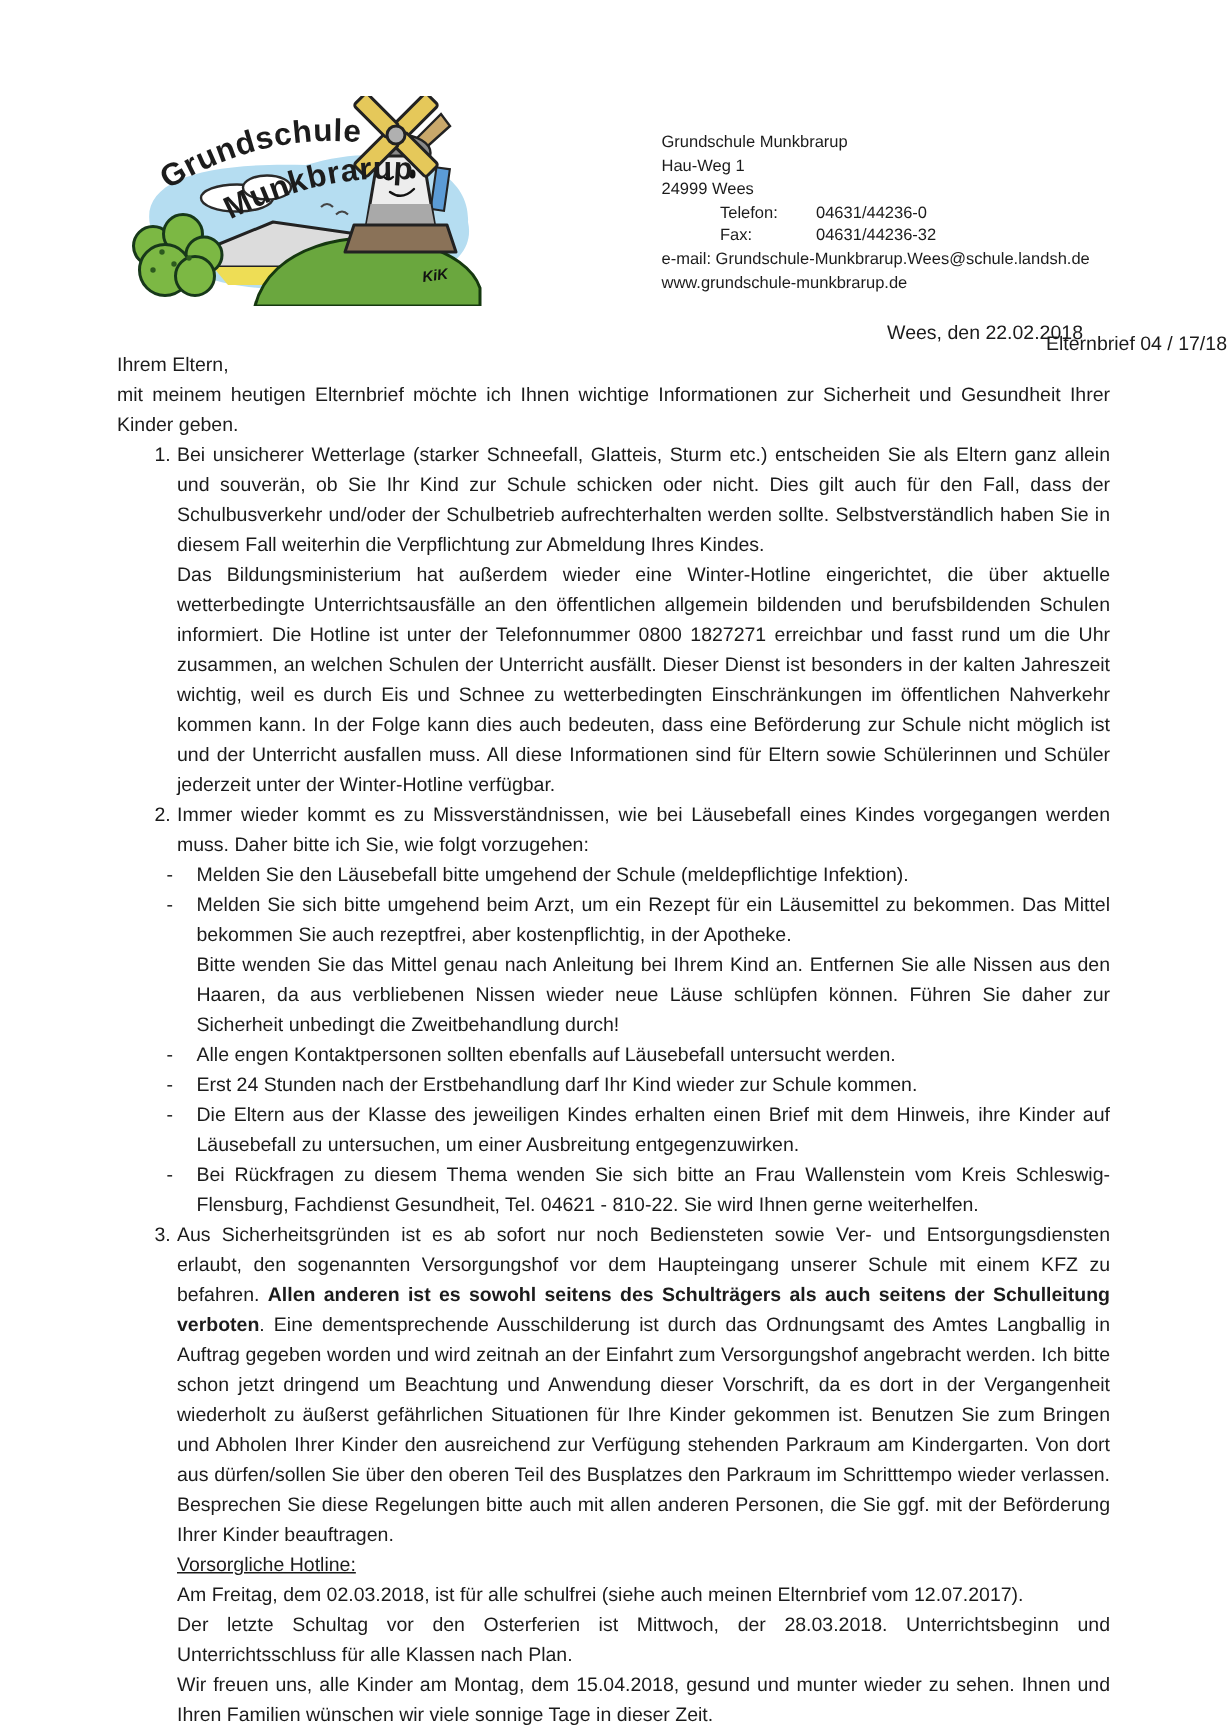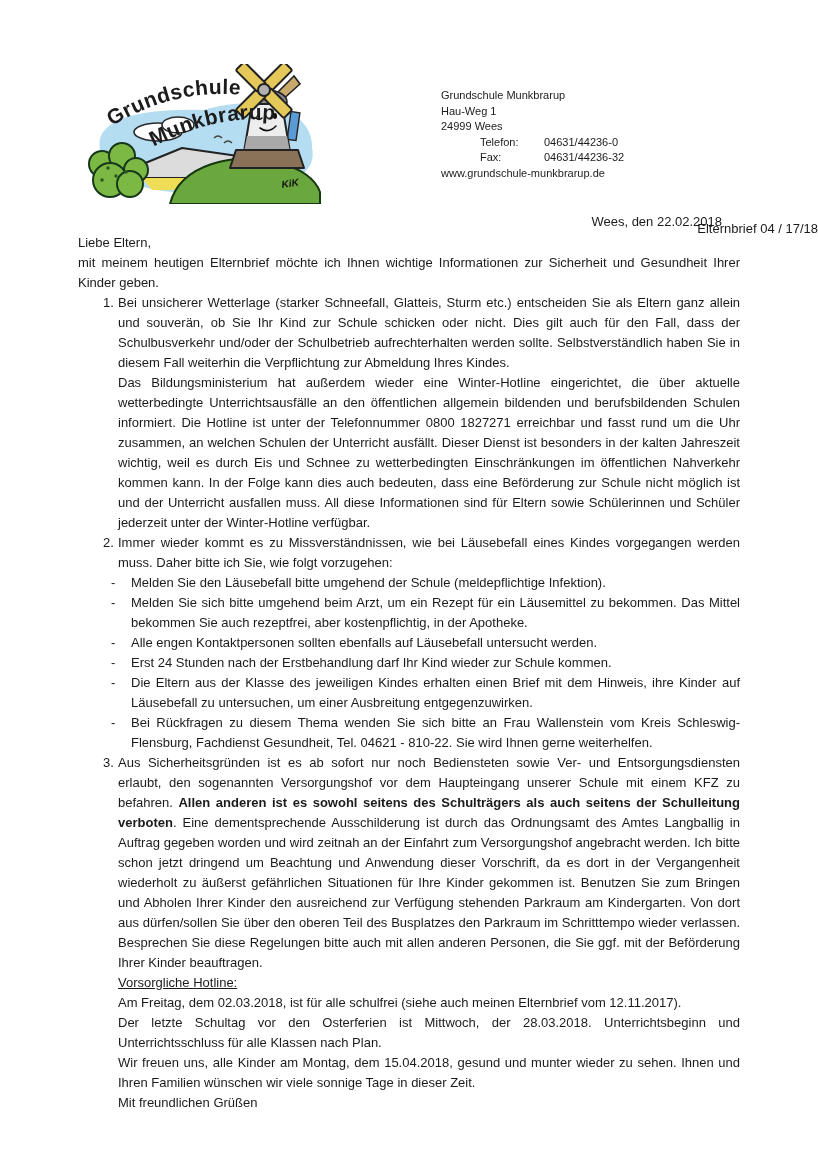--- a/index.html
+++ b/index.html
@@ -123,29 +123,30 @@
       </text>
     </svg>
   </div>
 
   <div class="contact">
     <div>Grundschule Munkbrarup</div>
     <div>Hau-Weg 1</div>
     <div>24999 Wees</div>
     <div><span class="lbl">Telefon:</span><span>04631/44236-0</span></div>
     <div><span class="lbl">Fax:</span><span>04631/44236-32</span></div>
+    <div><span>e-mail:</span> <span>Grundschule-Munkbrarup.Wees@schule.landsh.de</span></div>
     <div>www.grundschule-munkbrarup.de</div>
   </div>
 
   <div class="dateline">Wees, den 22.02.2018</div>
 
   <div class="title">Elternbrief 04 / 17/18</div>
 
   <div class="content">
-    <p>Liebe Eltern,</p>
+    <p>Ihrem Eltern,</p>
     <p>mit meinem heutigen Elternbrief möchte ich Ihnen wichtige Informationen zur Sicherheit und Gesundheit Ihrer Kinder geben.</p>
 
     <div class="item">
       <div class="num">1.</div>
       <div class="itext">
         <p>Bei unsicherer Wetterlage (starker Schneefall, Glatteis, Sturm etc.) entscheiden Sie als Eltern ganz allein und souverän, ob Sie Ihr Kind zur Schule schicken oder nicht. Dies gilt auch für den Fall, dass der Schulbusverkehr und/oder der Schulbetrieb aufrechterhalten werden sollte. Selbstverständlich haben Sie in diesem Fall weiterhin die Verpflichtung zur Abmeldung Ihres Kindes.</p>
         <p>Das Bildungsministerium hat außerdem wieder eine Winter-Hotline eingerichtet, die über aktuelle wetterbedingte Unterrichtsausfälle an den öffentlichen allgemein bildenden und berufsbildenden Schulen informiert. Die Hotline ist unter der Telefonnummer 0800 1827271 erreichbar und fasst rund um die Uhr zusammen, an welchen Schulen der Unterricht ausfällt. Dieser Dienst ist besonders in der kalten Jahreszeit wichtig, weil es durch Eis und Schnee zu wetterbedingten Einschränkungen im öffentlichen Nahverkehr kommen kann. In der Folge kann dies auch bedeuten, dass eine Beförderung zur Schule nicht möglich ist und der Unterricht ausfallen muss. All diese Informationen sind für Eltern sowie Schülerinnen und Schüler jederzeit unter der Winter-Hotline verfügbar.</p>
       </div>
     </div>
 
@@ -157,20 +158,21 @@
     </div>
 
     <div class="bullet">
       <div class="dash">-</div>
       <div class="btext">Melden Sie den Läusebefall bitte umgehend der Schule (meldepflichtige Infektion).</div>
     </div>
     <div class="bullet">
       <div class="dash">-</div>
       <div class="btext">
         <p>Melden Sie sich bitte umgehend beim Arzt, um ein Rezept für ein Läusemittel zu bekommen. Das Mittel bekommen Sie auch rezeptfrei, aber kostenpflichtig, in der Apotheke.</p>
+        <p>Bitte wenden Sie das Mittel genau nach Anleitung bei Ihrem Kind an. Entfernen Sie alle Nissen aus den Haaren, da aus verbliebenen Nissen wieder neue Läuse schlüpfen können. Führen Sie daher zur Sicherheit unbedingt die Zweitbehandlung durch!</p>
       </div>
     </div>
     <div class="bullet">
       <div class="dash">-</div>
       <div class="btext">Alle engen Kontaktpersonen sollten ebenfalls auf Läusebefall untersucht werden.</div>
     </div>
     <div class="bullet">
       <div class="dash">-</div>
       <div class="btext">Erst 24 Stunden nach der Erstbehandlung darf Ihr Kind wieder zur Schule kommen.</div>
     </div>
@@ -185,21 +187,21 @@
 
     <div class="item">
       <div class="num">3.</div>
       <div class="itext">
         <p><span>Aus Sicherheitsgründen ist es ab sofort nur noch Bediensteten sowie Ver- und Entsorgungsdiensten erlaubt, den sogenannten Versorgungshof vor dem Haupteingang unserer Schule mit einem KFZ zu befahren. </span><b>Allen anderen ist es sowohl seitens des Schulträgers als auch seitens der Schulleitung verboten</b><span>. Eine dementsprechende Ausschilderung ist durch das Ordnungsamt des Amtes Langballig in Auftrag gegeben worden und wird zeitnah an der Einfahrt zum Versorgungshof angebracht werden. Ich bitte schon jetzt dringend um Beachtung und Anwendung dieser Vorschrift, da es dort in der Vergangenheit wiederholt zu äußerst gefährlichen Situationen für Ihre Kinder gekommen ist. Benutzen Sie zum Bringen und Abholen Ihrer Kinder den ausreichend zur Verfügung stehenden Parkraum am Kindergarten. Von dort aus dürfen/sollen Sie über den oberen Teil des Busplatzes den Parkraum im Schritttempo wieder verlassen. Besprechen Sie diese Regelungen bitte auch mit allen anderen Personen, die Sie ggf. mit der Beförderung Ihrer Kinder beauftragen.</span></p>
       </div>
     </div>
 
     <div class="closing">
       <p class="u">Vorsorgliche Hotline:</p>
-      <p>Am Freitag, dem 02.03.2018, ist für alle schulfrei (siehe auch meinen Elternbrief vom 12.11.2017).</p>
+      <p>Am Freitag, dem 02.03.2018, ist für alle schulfrei (siehe auch meinen Elternbrief vom 12.07.2017).</p>
       <p>Der letzte Schultag vor den Osterferien ist Mittwoch, der 28.03.2018. Unterrichtsbeginn und Unterrichtsschluss für alle Klassen nach Plan.</p>
       <p>Wir freuen uns, alle Kinder am Montag, dem 15.04.2018, gesund und munter wieder zu sehen. Ihnen und Ihren Familien wünschen wir viele sonnige Tage in dieser Zeit.</p>
       <p>Mit freundlichen Grüßen</p>
 
     </div>
   </div>
 
 </div>
 
 </body></html>

